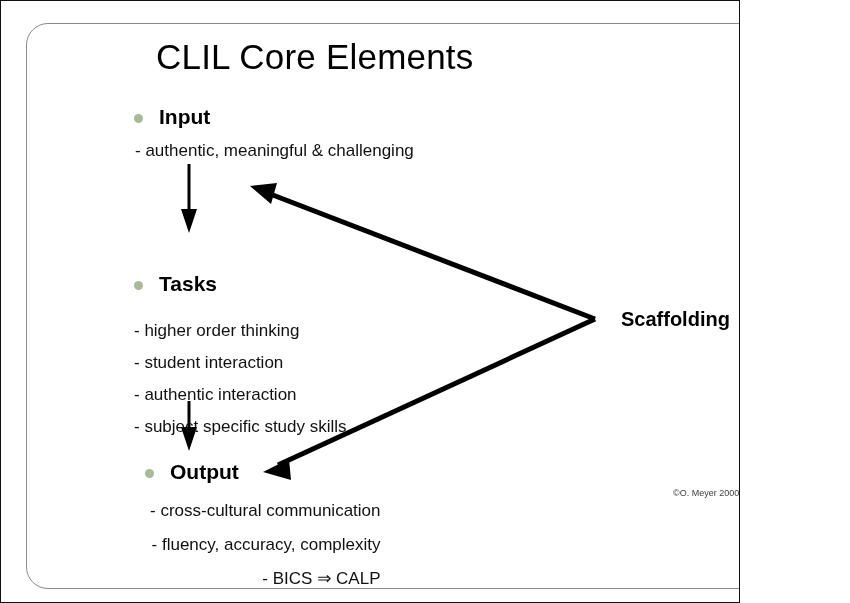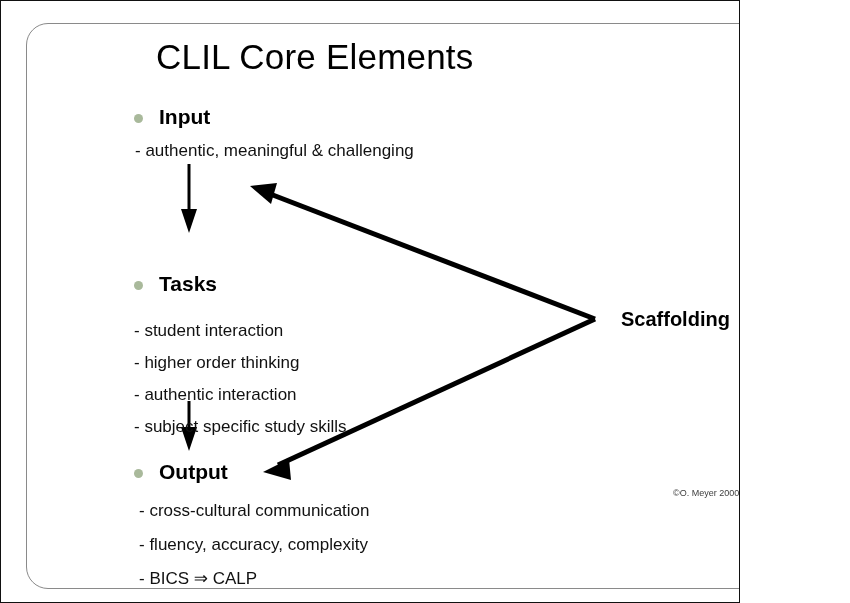--- a/index.html
+++ b/index.html
@@ -87,21 +87,21 @@
     white-space: nowrap;
   }
   #block-input { left: 133px; top: 104px; }
   #block-input .sub-list { margin-top: 9px; margin-left: 1px; }
   #block-input .sub-item { line-height: 22px; }
 
   #block-tasks { left: 133px; top: 251px; margin-top: 20px; }
   #block-tasks .sub-list { margin-top: 17px; margin-left: 0px; }
   #block-tasks .sub-item { line-height: 32px; }
 
-  #block-output { left: 133px; top: 459px; }
+  #block-output { left: 144px; top: 459px; text-align: right; }
   #block-output .sub-list { margin-top: 8px; margin-left: 5px; }
   #block-output .sub-item { line-height: 34px; }
 
   
   #scaffolding-label {
     position: absolute;
     left: 620px;
     top: 307px;
     font-size: 20px;
     font-weight: bold;
@@ -161,22 +161,22 @@
       <div class="sub-item">- authentic, meaningful &amp; challenging</div>
     </div>
   </div>
 
   <div class="block" id="block-tasks">
     <div class="block-head">
       <span class="bullet-dot"></span>
       <span class="head-label">Tasks</span>
     </div>
     <div class="sub-list">
+      <div class="sub-item">- higher order thinking</div>
       <div class="sub-item">- student interaction</div>
-      <div class="sub-item">- higher order thinking</div>
       <div class="sub-item">- authentic interaction</div>
       <div class="sub-item">- subject specific study skills</div>
     </div>
   </div>
 
   <div class="block" id="block-output">
     <div class="block-head">
       <span class="bullet-dot"></span>
       <span class="head-label">Output</span>
     </div>

